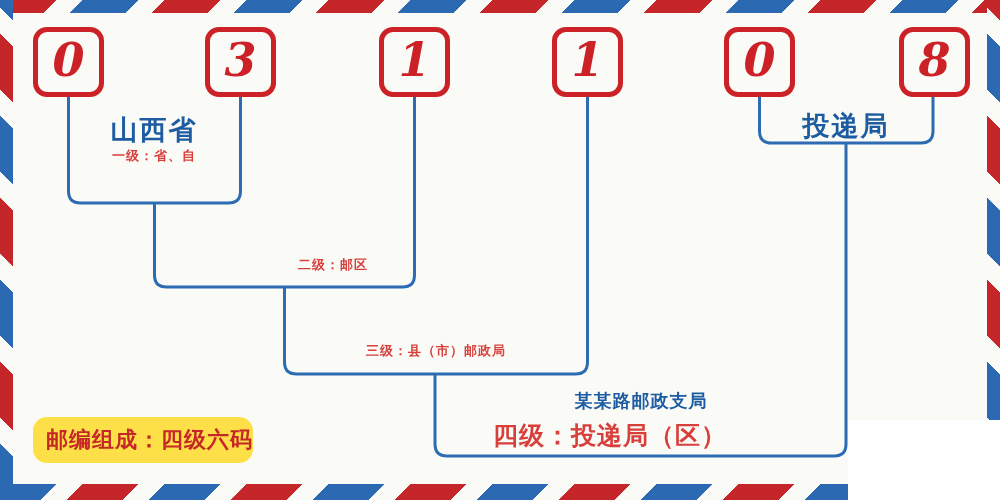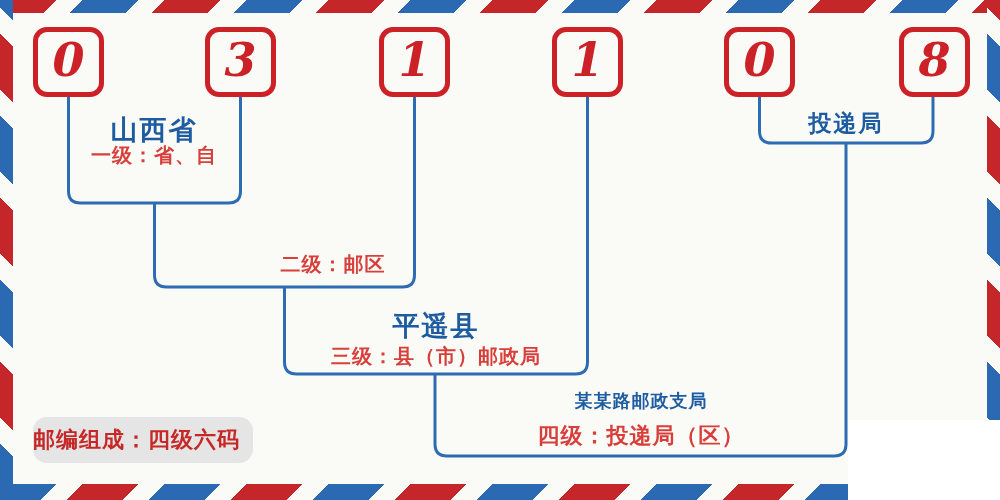--- a/index.html
+++ b/index.html
@@ -55,36 +55,36 @@
   #connectors{position:absolute;left:0;top:0;z-index:2;}
   
   .place{
     position:absolute;transform:translateX(-50%);
     color:#1d5ca1;font-weight:bold;white-space:nowrap;
     letter-spacing:2px;z-index:4;
   }
   .lvl{
     position:absolute;transform:translateX(-50%);
     color:#d83f3b;font-weight:bold;white-space:nowrap;
-    font-size:20px;line-height:21px;text-align:center;
+    font-size:13px;line-height:21px;text-align:center;
     letter-spacing:1px;z-index:4;
   }
   .place-shanxi{left:154px;top:112px;font-size:27px;text-align:right;}
   .lvl-1{left:154px;top:145px;}
   .lvl-2{left:285px;top:254px;margin-left:48px;}
   .place-pingyao{left:436px;top:308px;font-size:27px;}
-  .lvl-3{left:436px;top:340px;margin-top:6px;}
+  .lvl-3{left:436px;top:340px;}
   .place-branch{left:641px;top:389px;font-size:18px;letter-spacing:1px;}
-  .lvl-4{left:641px;top:425px;font-size:22px;}
-  .place-delivery{left:846px;top:108px;font-size:23px;}
+  .lvl-4{left:610px;top:425px;font-size:25px;}
+  .place-delivery{left:846px;top:108px;font-size:27px;}
   
   .badge{
     position:absolute;left:33px;top:417px;width:220px;height:46px;
-    background:#e5e5e5;border-radius:14px;
-    display:flex;align-items:center;justify-content:flex-start;
+    background:#fde047;border-radius:14px;
+    display:flex;align-items:center;justify-content:flex-end;
     z-index:4;
   }
   .badge-text{
     color:#c62828;font-weight:bold;font-size:22px;
     letter-spacing:1px;white-space:nowrap;
   }
 </style>
 </head>
 <body>
 
@@ -122,21 +122,20 @@
     <span class="digit">8</span>
   </div>
 
   <div class="place place-shanxi">山西省</div>
   <div class="lvl lvl-1">
     <span style="display:block">一级：省、自</span>
   </div>
 
   <div class="lvl lvl-2">二级：邮区</div>
 
-  <div class="place place-pingyao">平遥县</div>
   <div class="lvl lvl-3">三级：县（市）邮政局</div>
 
   <div class="place place-branch">某某路邮政支局</div>
   <div class="lvl lvl-4">四级：投递局（区）</div>
 
   <div class="place place-delivery">投递局</div>
 
   <div class="badge">
     <span class="badge-text">邮编组成：四级六码</span>
   </div>

